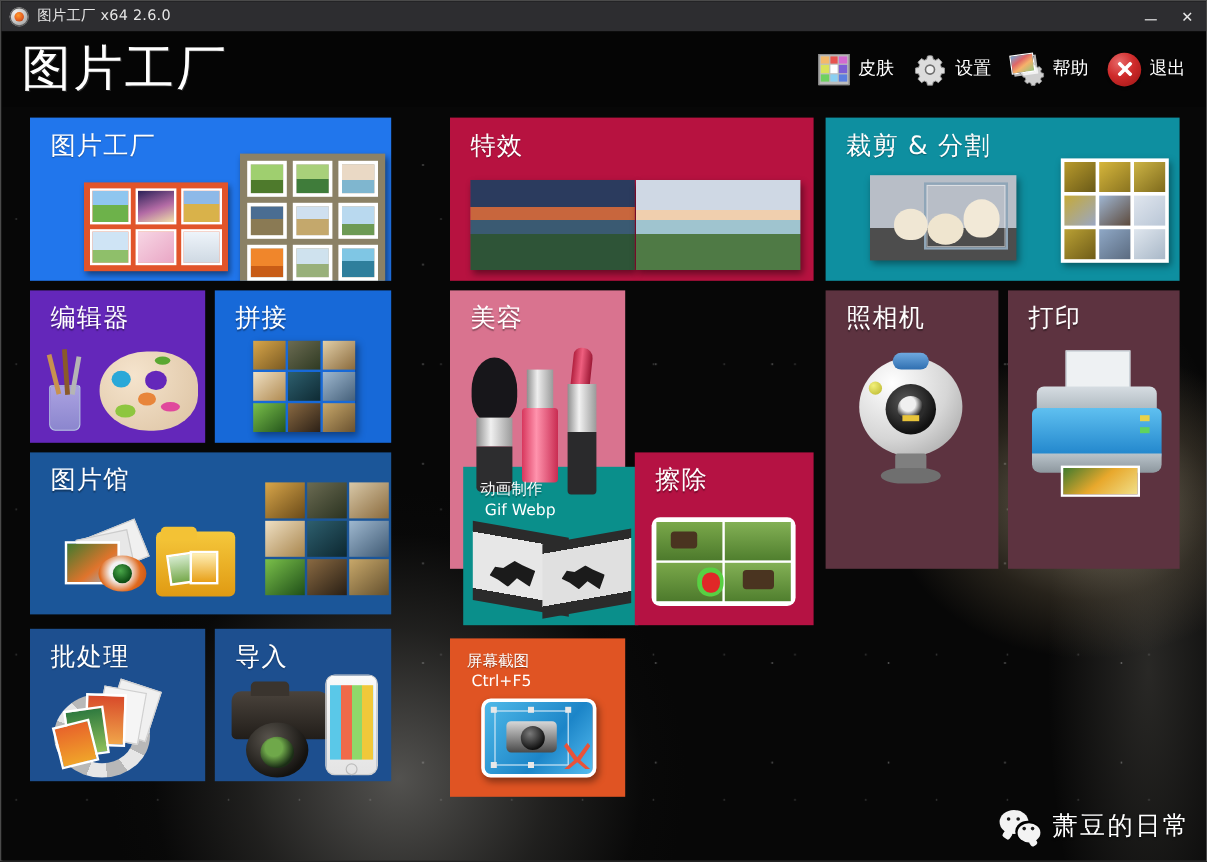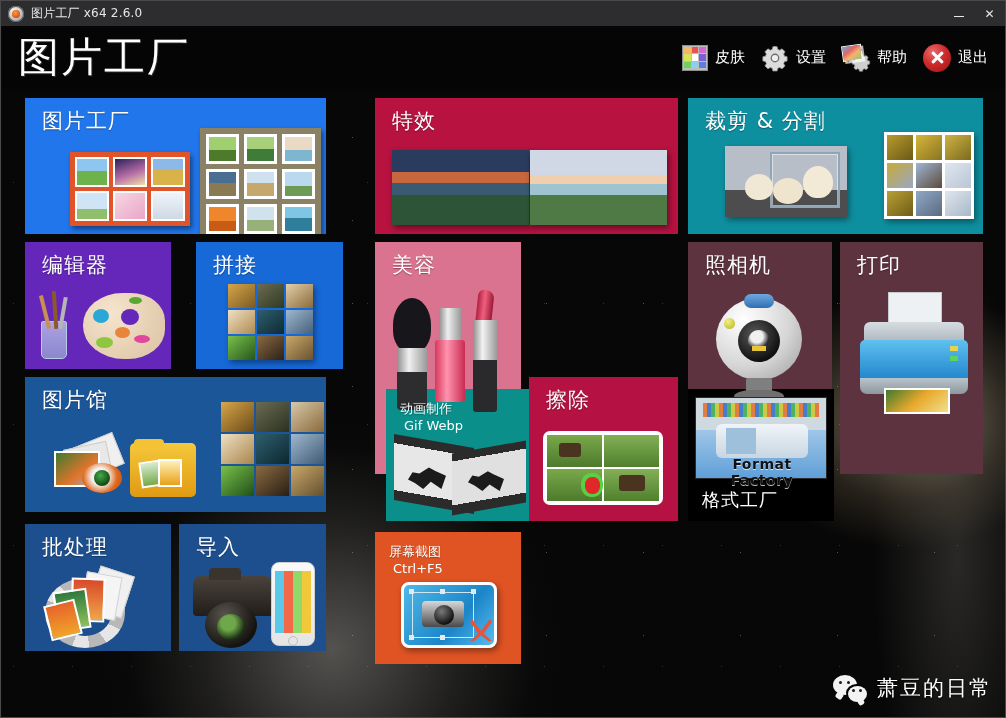--- a/index.html
+++ b/index.html
@@ -336,21 +336,21 @@
         <span style="position:absolute; left:101px; top:48px; width:16px; height:8px; border-radius:50%; background:#e0489c;"></span>
         <span style="position:absolute; left:96px; top:10px; width:13px; height:7px; border-radius:50%; background:#5aa832;"></span>
         <span style="position:absolute; left:8px; top:34px; width:26px; height:38px; border-radius:2px 2px 5px 5px;
                      background:linear-gradient(#cfe0f5aa,#9fb6d8aa); border:1px solid #b8cbe4;"></span>
         <span style="position:absolute; left:10px; top:8px; width:4px; height:34px; background:#c8914f; transform:rotate(-14deg);"></span>
         <span style="position:absolute; left:20px; top:4px; width:4px; height:38px; background:#8a5a2b; transform:rotate(-4deg);"></span>
         <span style="position:absolute; left:28px; top:10px; width:4px; height:32px; background:#b5b5b5; transform:rotate(10deg);"></span>
       </div>
     </div>
 
-    <div class="tile" style="left:194px; top:153px; width:147px; height:127px; background:#1769d8;padding-left:43px;">
+    <div class="tile" style="left:177px; top:153px; width:147px; height:127px; background:#1769d8;padding-left:43px;">
       <div class="title">拼接</div>
       <div class="art" style="left:32px; top:42px;">
         <div class="thumbgrid" style="grid-template-columns:repeat(3,27px); grid-template-rows:repeat(3,24px); gap:2px;
              box-shadow:2px 3px 6px rgba(0,0,0,.4);">
           <i style="background:linear-gradient(140deg,#d8a64a,#7a5a22)"></i>
           <i style="background:linear-gradient(140deg,#6b6b52,#2f3a22)"></i>
           <i style="background:linear-gradient(140deg,#e2cfa8,#8a6a3c)"></i>
           <i style="background:linear-gradient(140deg,#efe0c4,#b08a50)"></i>
           <i style="background:linear-gradient(140deg,#2e5f6e,#0e2a33)"></i>
           <i style="background:linear-gradient(140deg,#9fb8cf,#45607a)"></i>
@@ -484,36 +484,20 @@
                      background:linear-gradient(#83b055,#507f2e);"></span>
         <span style="position:absolute; left:16px; top:12px; width:22px; height:14px; background:#4a3420; border-radius:3px;"></span>
         <span style="position:absolute; left:76px; top:44px; width:26px; height:16px; background:#4a3420; border-radius:3px;"></span>
         <span style="position:absolute; left:38px; top:42px; width:22px; height:24px; border-radius:45%;
                      background:#58d043;"></span>
         <span style="position:absolute; left:42px; top:46px; width:15px; height:17px; border-radius:45%;
                      background:#e02828;"></span>
       </div>
     </div>
 
-    <div class="tile" style="left:686px; top:300px; width:146px; height:132px; background:#000;">
-      <div class="art" style="left:7px; top:8px; width:132px; height:82px;
-                  background:linear-gradient(#cfd9e0 0 40%,#9fc6e8 40%,#5f9fd8); border:1px solid #2a2a2a;">
-        <span style="position:absolute; left:7px; top:5px; width:116px; height:14px;
-                     background:repeating-linear-gradient(90deg,#e86a2a 0 4px,#2a6fc8 4px 8px,#3fa84a 8px 12px,#c8c82a 12px 16px);
-                     opacity:.85;"></span>
-        <span style="position:absolute; left:20px; top:26px; width:92px; height:34px; border-radius:6px;
-                     background:linear-gradient(#f0f4f8,#c8d6e2);"></span>
-        <span style="position:absolute; left:30px; top:30px; width:30px; height:26px; background:#9fc0da;"></span>
-        <span style="position:absolute; left:8px; top:64px; width:120px; height:14px;"></span>
-      </div>
-      <div style="position:absolute; left:18px; top:67px; width:112px; text-align:center; z-index:4;
-                  font-size:14px; font-weight:bold; color:#111; letter-spacing:.5px;
-                  text-shadow:0 1px 0 rgba(255,255,255,.7);">Format Factory</div>
-      <div class="title" style="top:98px; left:14px; font-size:18px;">格式工厂</div>
-    </div>
 
     <div class="tile" style="left:23px; top:435px; width:146px; height:127px; background:#1d4f8f;">
       <div class="title">批处理</div>
       <div class="art" style="left:16px; top:44px; width:114px; height:80px;">
         <span style="position:absolute; left:4px; top:10px; width:80px; height:70px; border-radius:50%;
                      background:conic-gradient(#e6e6e6 0 8%, #b8b8b8 8% 16%, #e6e6e6 16% 24%, #b8b8b8 24% 32%,
                                                #e6e6e6 32% 40%, #b8b8b8 40% 48%, #e6e6e6 48% 56%, #b8b8b8 56% 64%,
                                                #e6e6e6 64% 72%, #b8b8b8 72% 80%, #e6e6e6 80% 88%, #b8b8b8 88% 100%);"></span>
         <span style="position:absolute; left:18px; top:24px; width:52px; height:44px; border-radius:50%; background:#1d4f8f;"></span>
         <span style="position:absolute; left:52px; top:2px; width:36px; height:44px; background:#f0f0f0; transform:rotate(18deg); border:1px solid #d0d0d0;"></span>

